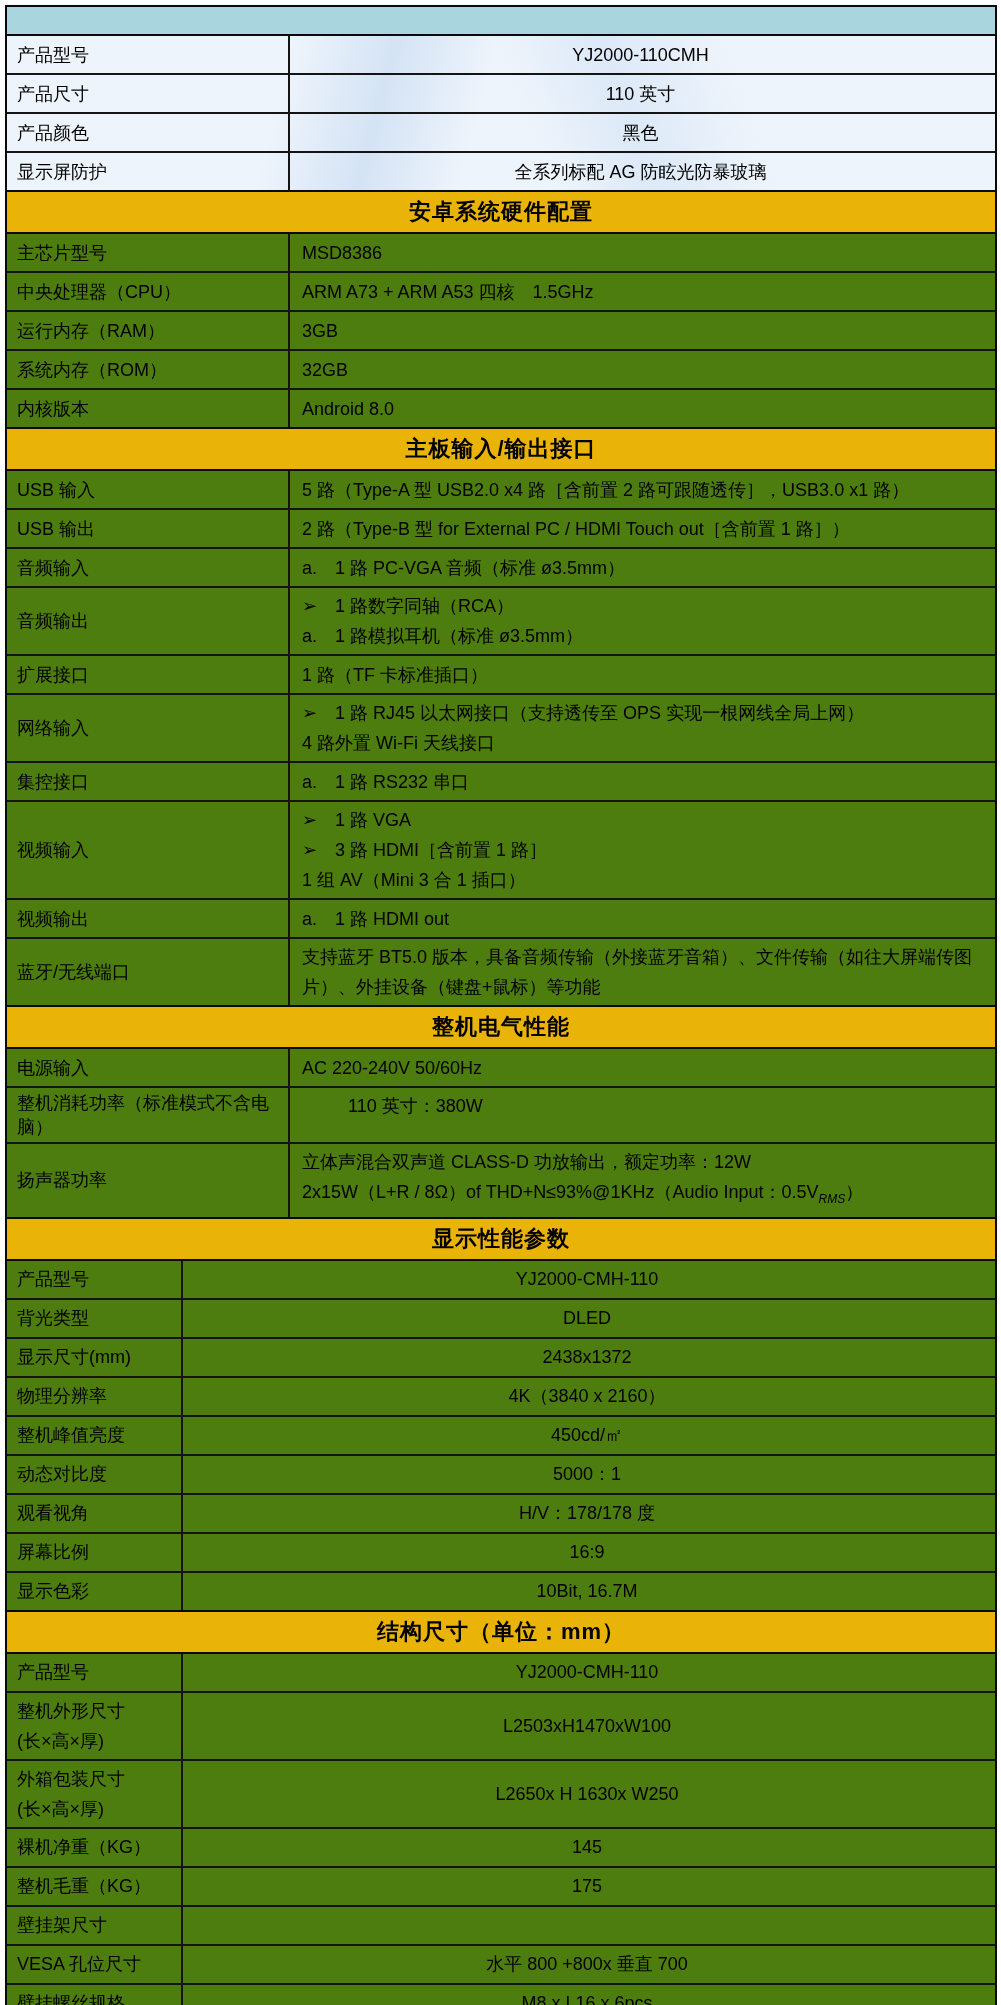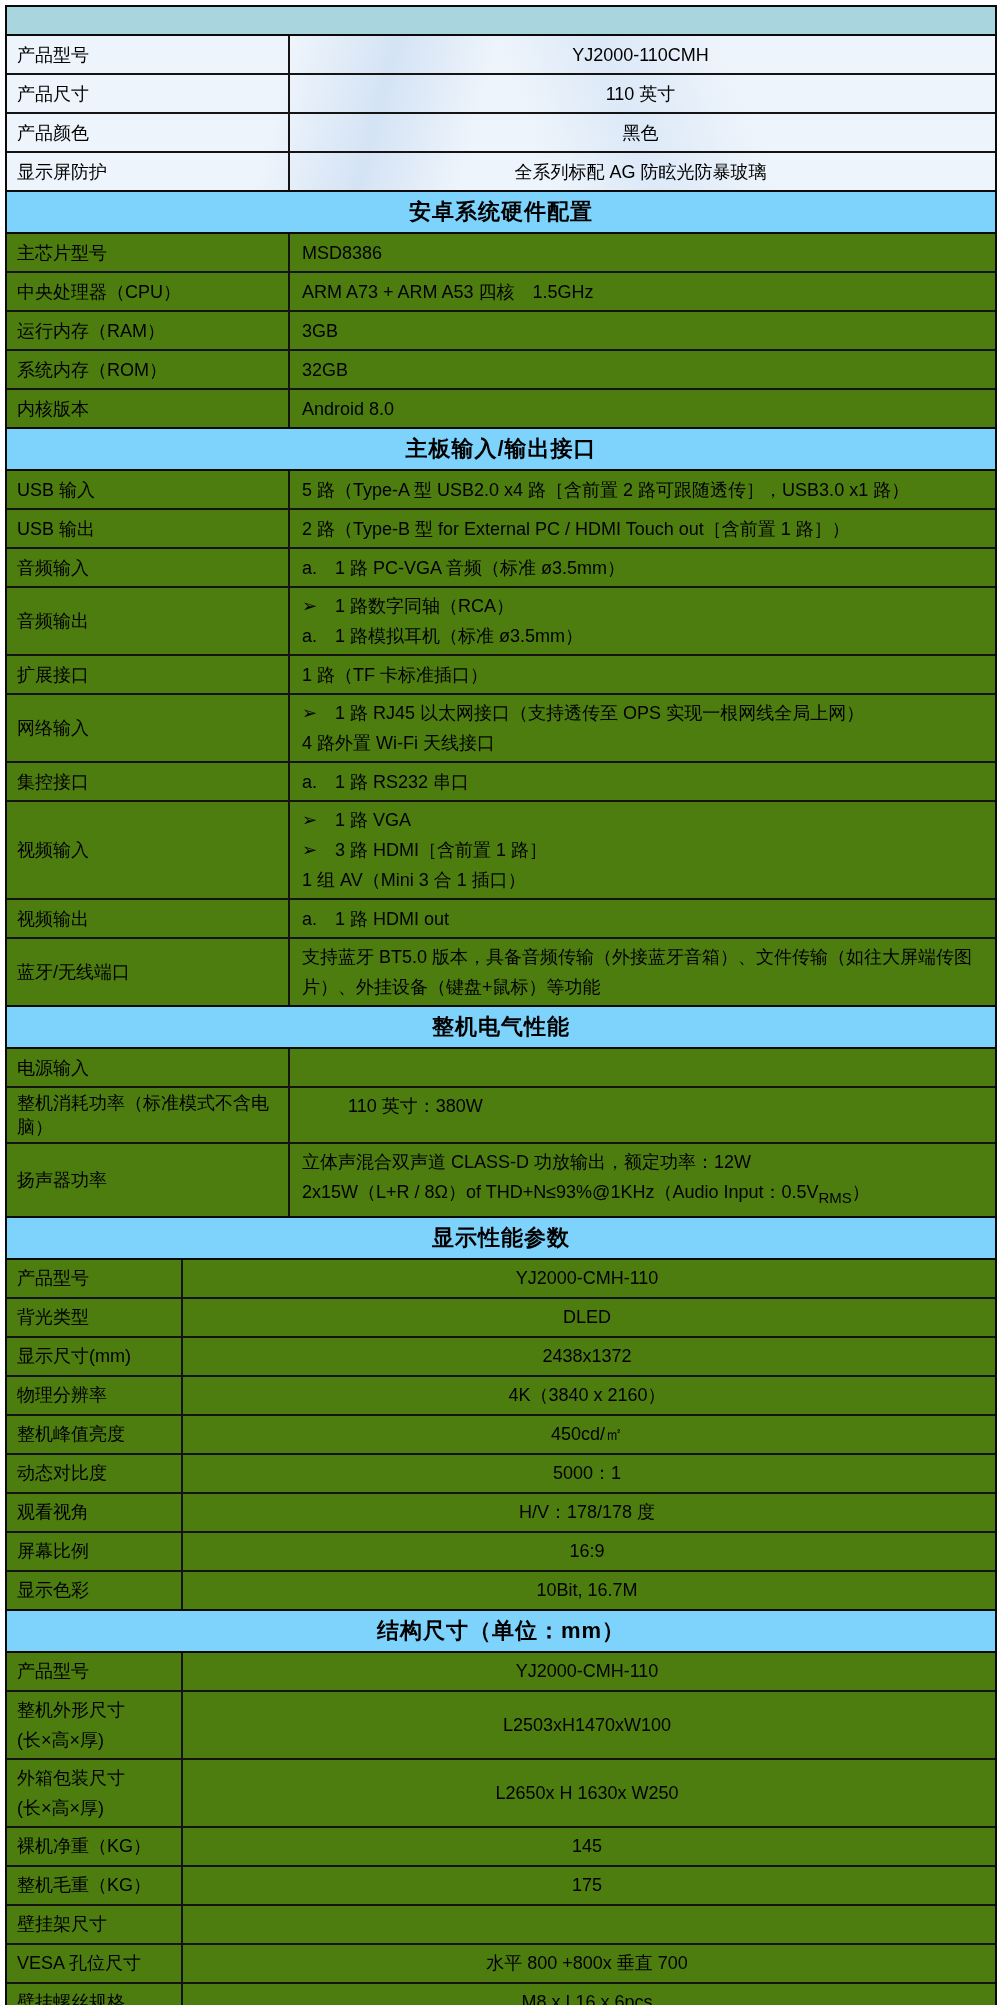--- a/index.html
+++ b/index.html
@@ -25,21 +25,21 @@
   .top-banner{
     height:27px;
     background:#a8d5de;
     border-bottom:2px solid #0a0a0a;
   }
   .section-header{
     min-height:40px;
     display:flex;
     align-items:center;
     justify-content:center;
-    background:#7dd3fc;
+    background:#eab308;
     font-size:22px;
     font-weight:700;
     letter-spacing:1px;
     border-top:2px solid #0a0a0a;
     border-bottom:2px solid #0a0a0a;
   }
   .section-body{background:#4d7c0f;}
   .section-body.tint{
     background:
       linear-gradient(105deg, rgba(255,255,255,0) 28%, rgba(170,200,235,0.38) 38%, rgba(255,255,255,0) 48%),
@@ -68,21 +68,21 @@
   .spec-row.narrow .label{flex:0 0 176px;}
   .spec-row .value{
     flex:1 1 auto;
     padding:3px 12px;
     min-width:0;
   }
   .value.center{align-items:center;text-align:center;padding-left:8px;}
   .value.left{align-items:flex-start;text-align:left;}
   .value.indent .value-line{padding-left:46px;}
   .value.vtop{justify-content:flex-start;}
-  sub{font-size:15px;}
+  sub{font-size:12px;font-style:italic;}
 </style>
 </head>
 <body>
 
 <div class="page">
   <div class="spec-table">
     <div class="top-banner"></div>
 
   <div class="section-body tint">
         <div class="spec-row wide">
@@ -207,20 +207,23 @@
           <div class="cell label">蓝牙/无线端口</div>
           <div class="cell value left">
             <div class="value-line">支持蓝牙 BT5.0 版本，具备音频传输（外接蓝牙音箱）、文件传输（如往大屏端传图片）、外挂设备（键盘+鼠标）等功能</div>
           </div>
         </div>
       </div>
       <div class="section-header">整机电气性能</div>
       <div class="section-body">
         <div class="spec-row wide">
           <div class="cell label">电源输入</div>
+          <div class="cell value left">
+            <div class="value-line">AC 220-240V 50/60Hz</div>
+          </div>
         </div>
         <div class="spec-row wide">
           <div class="cell label">整机消耗功率（标准模式不含电脑）</div>
           <div class="cell value left indent vtop">
             <div class="value-line">110 英寸：380W</div>
           </div>
         </div>
         <div class="spec-row wide">
           <div class="cell label">扬声器功率</div>
           <div class="cell value left">

